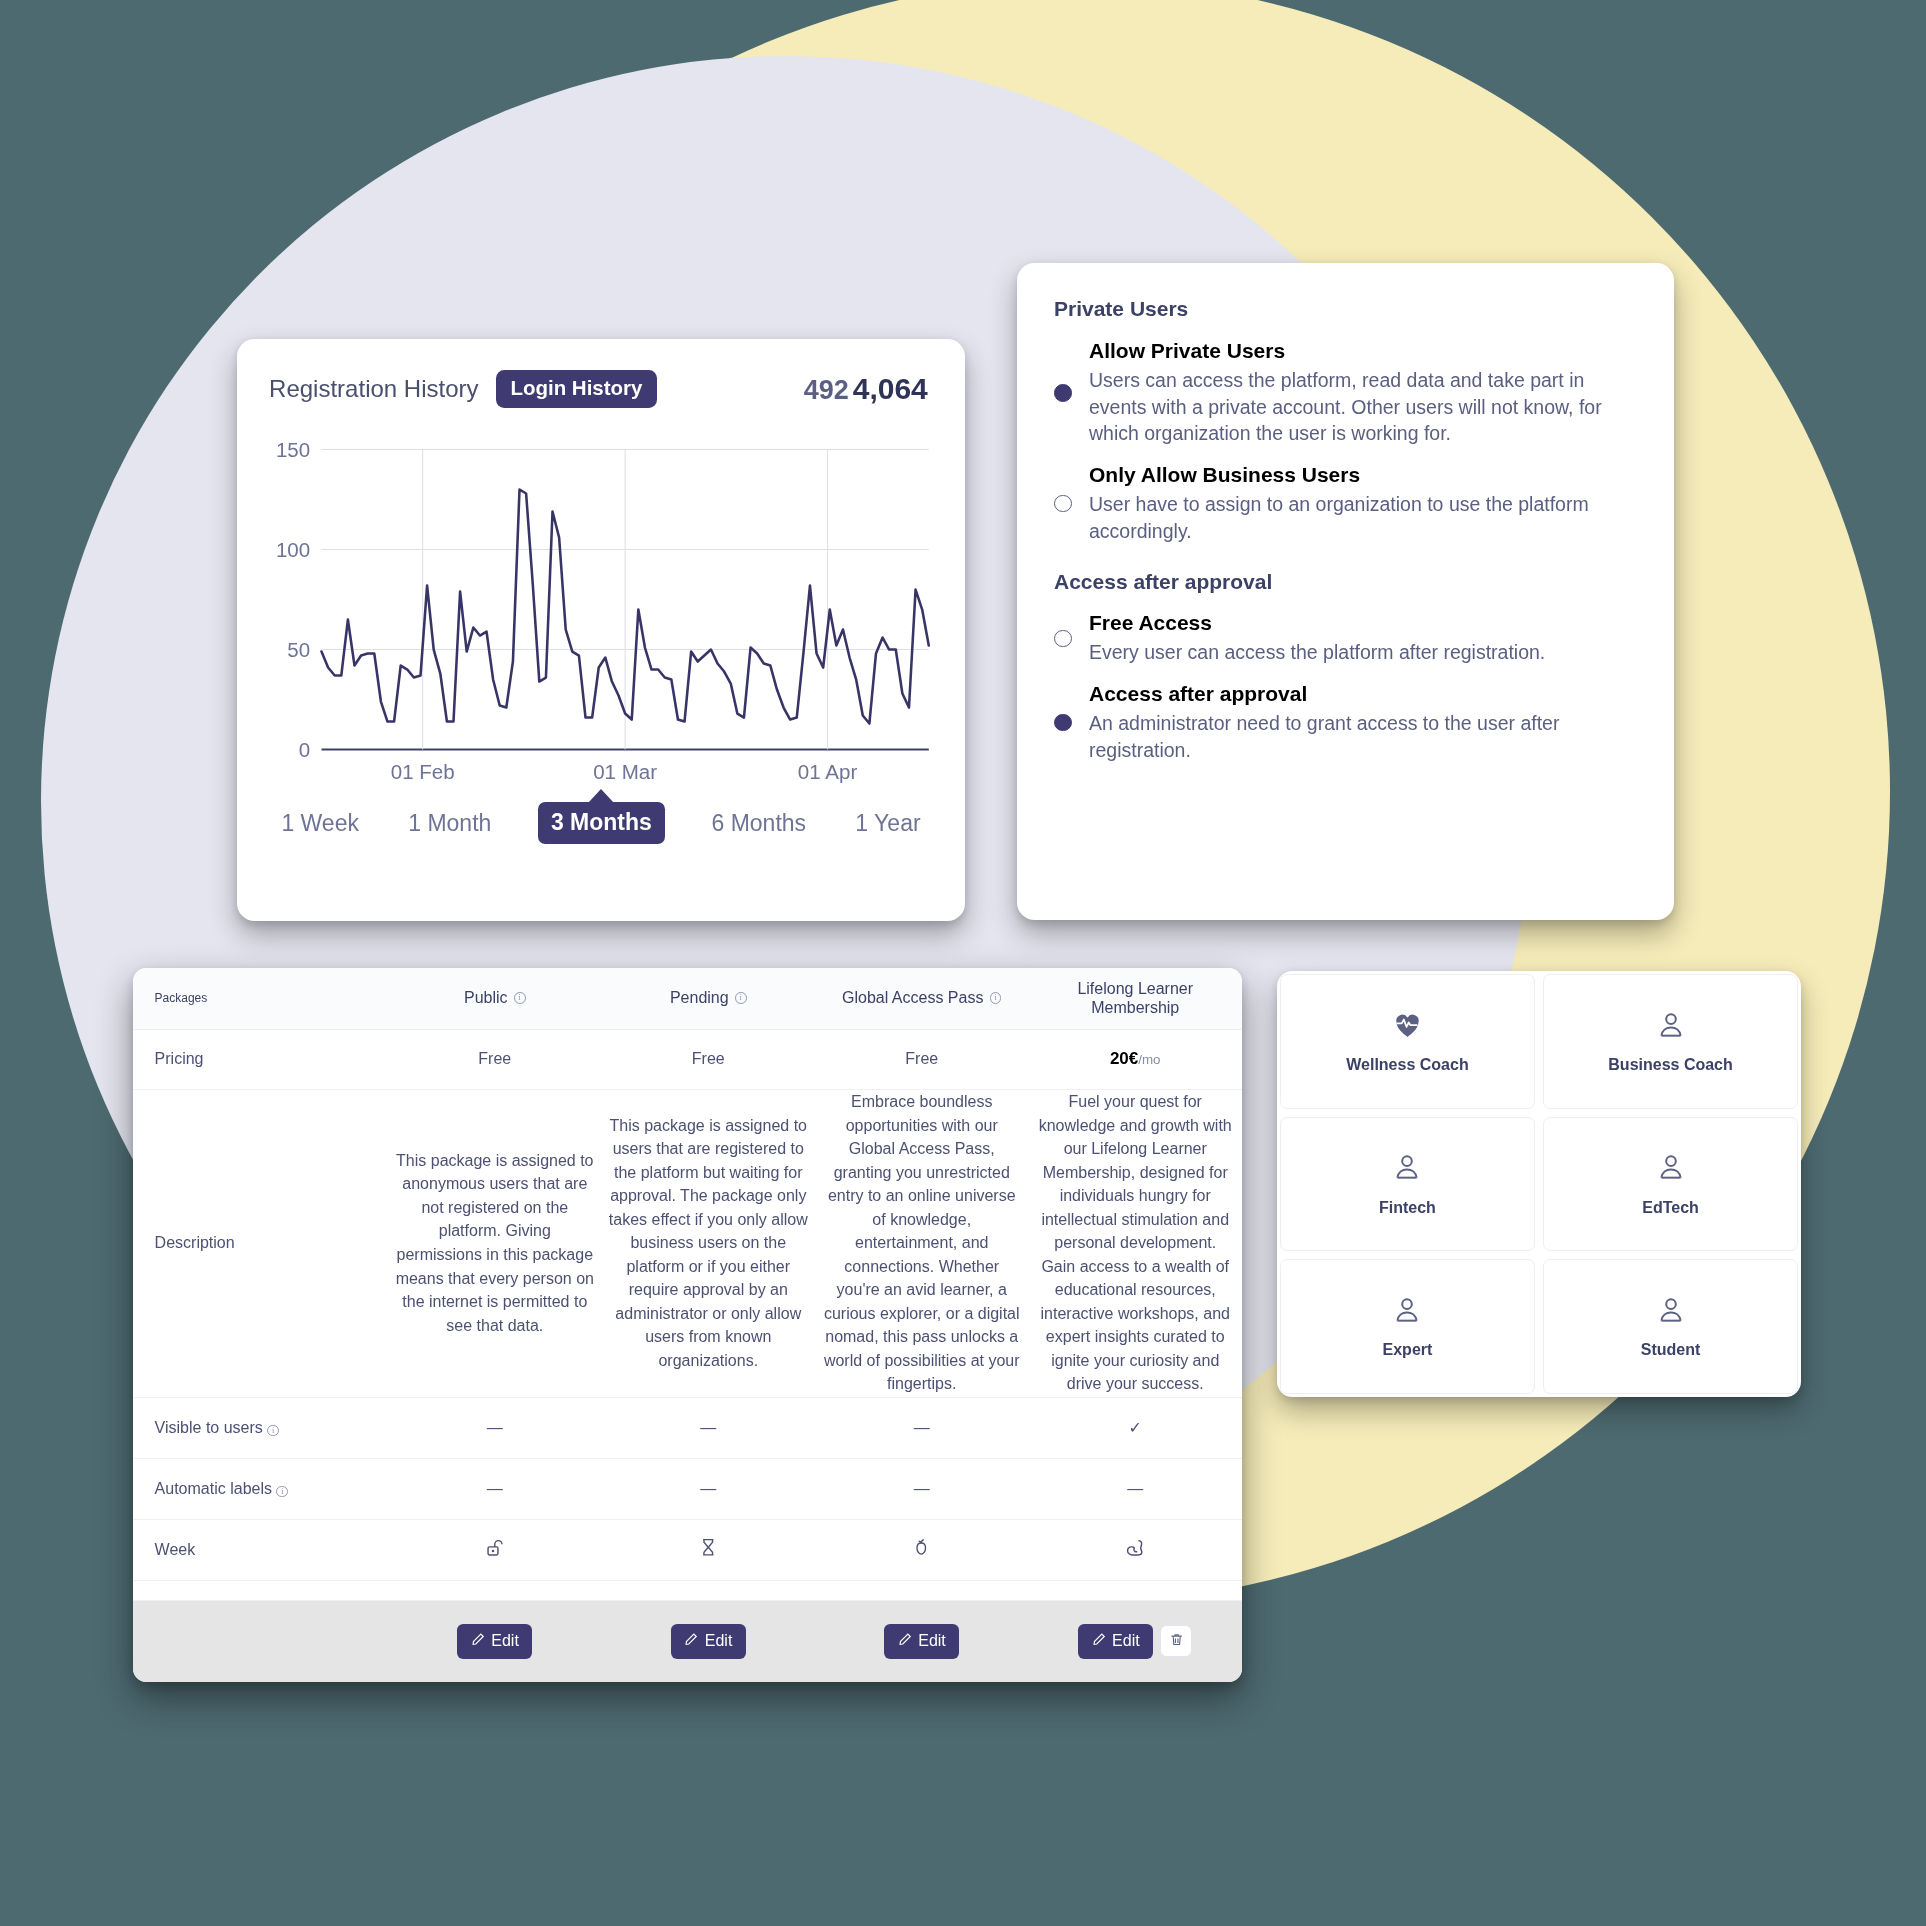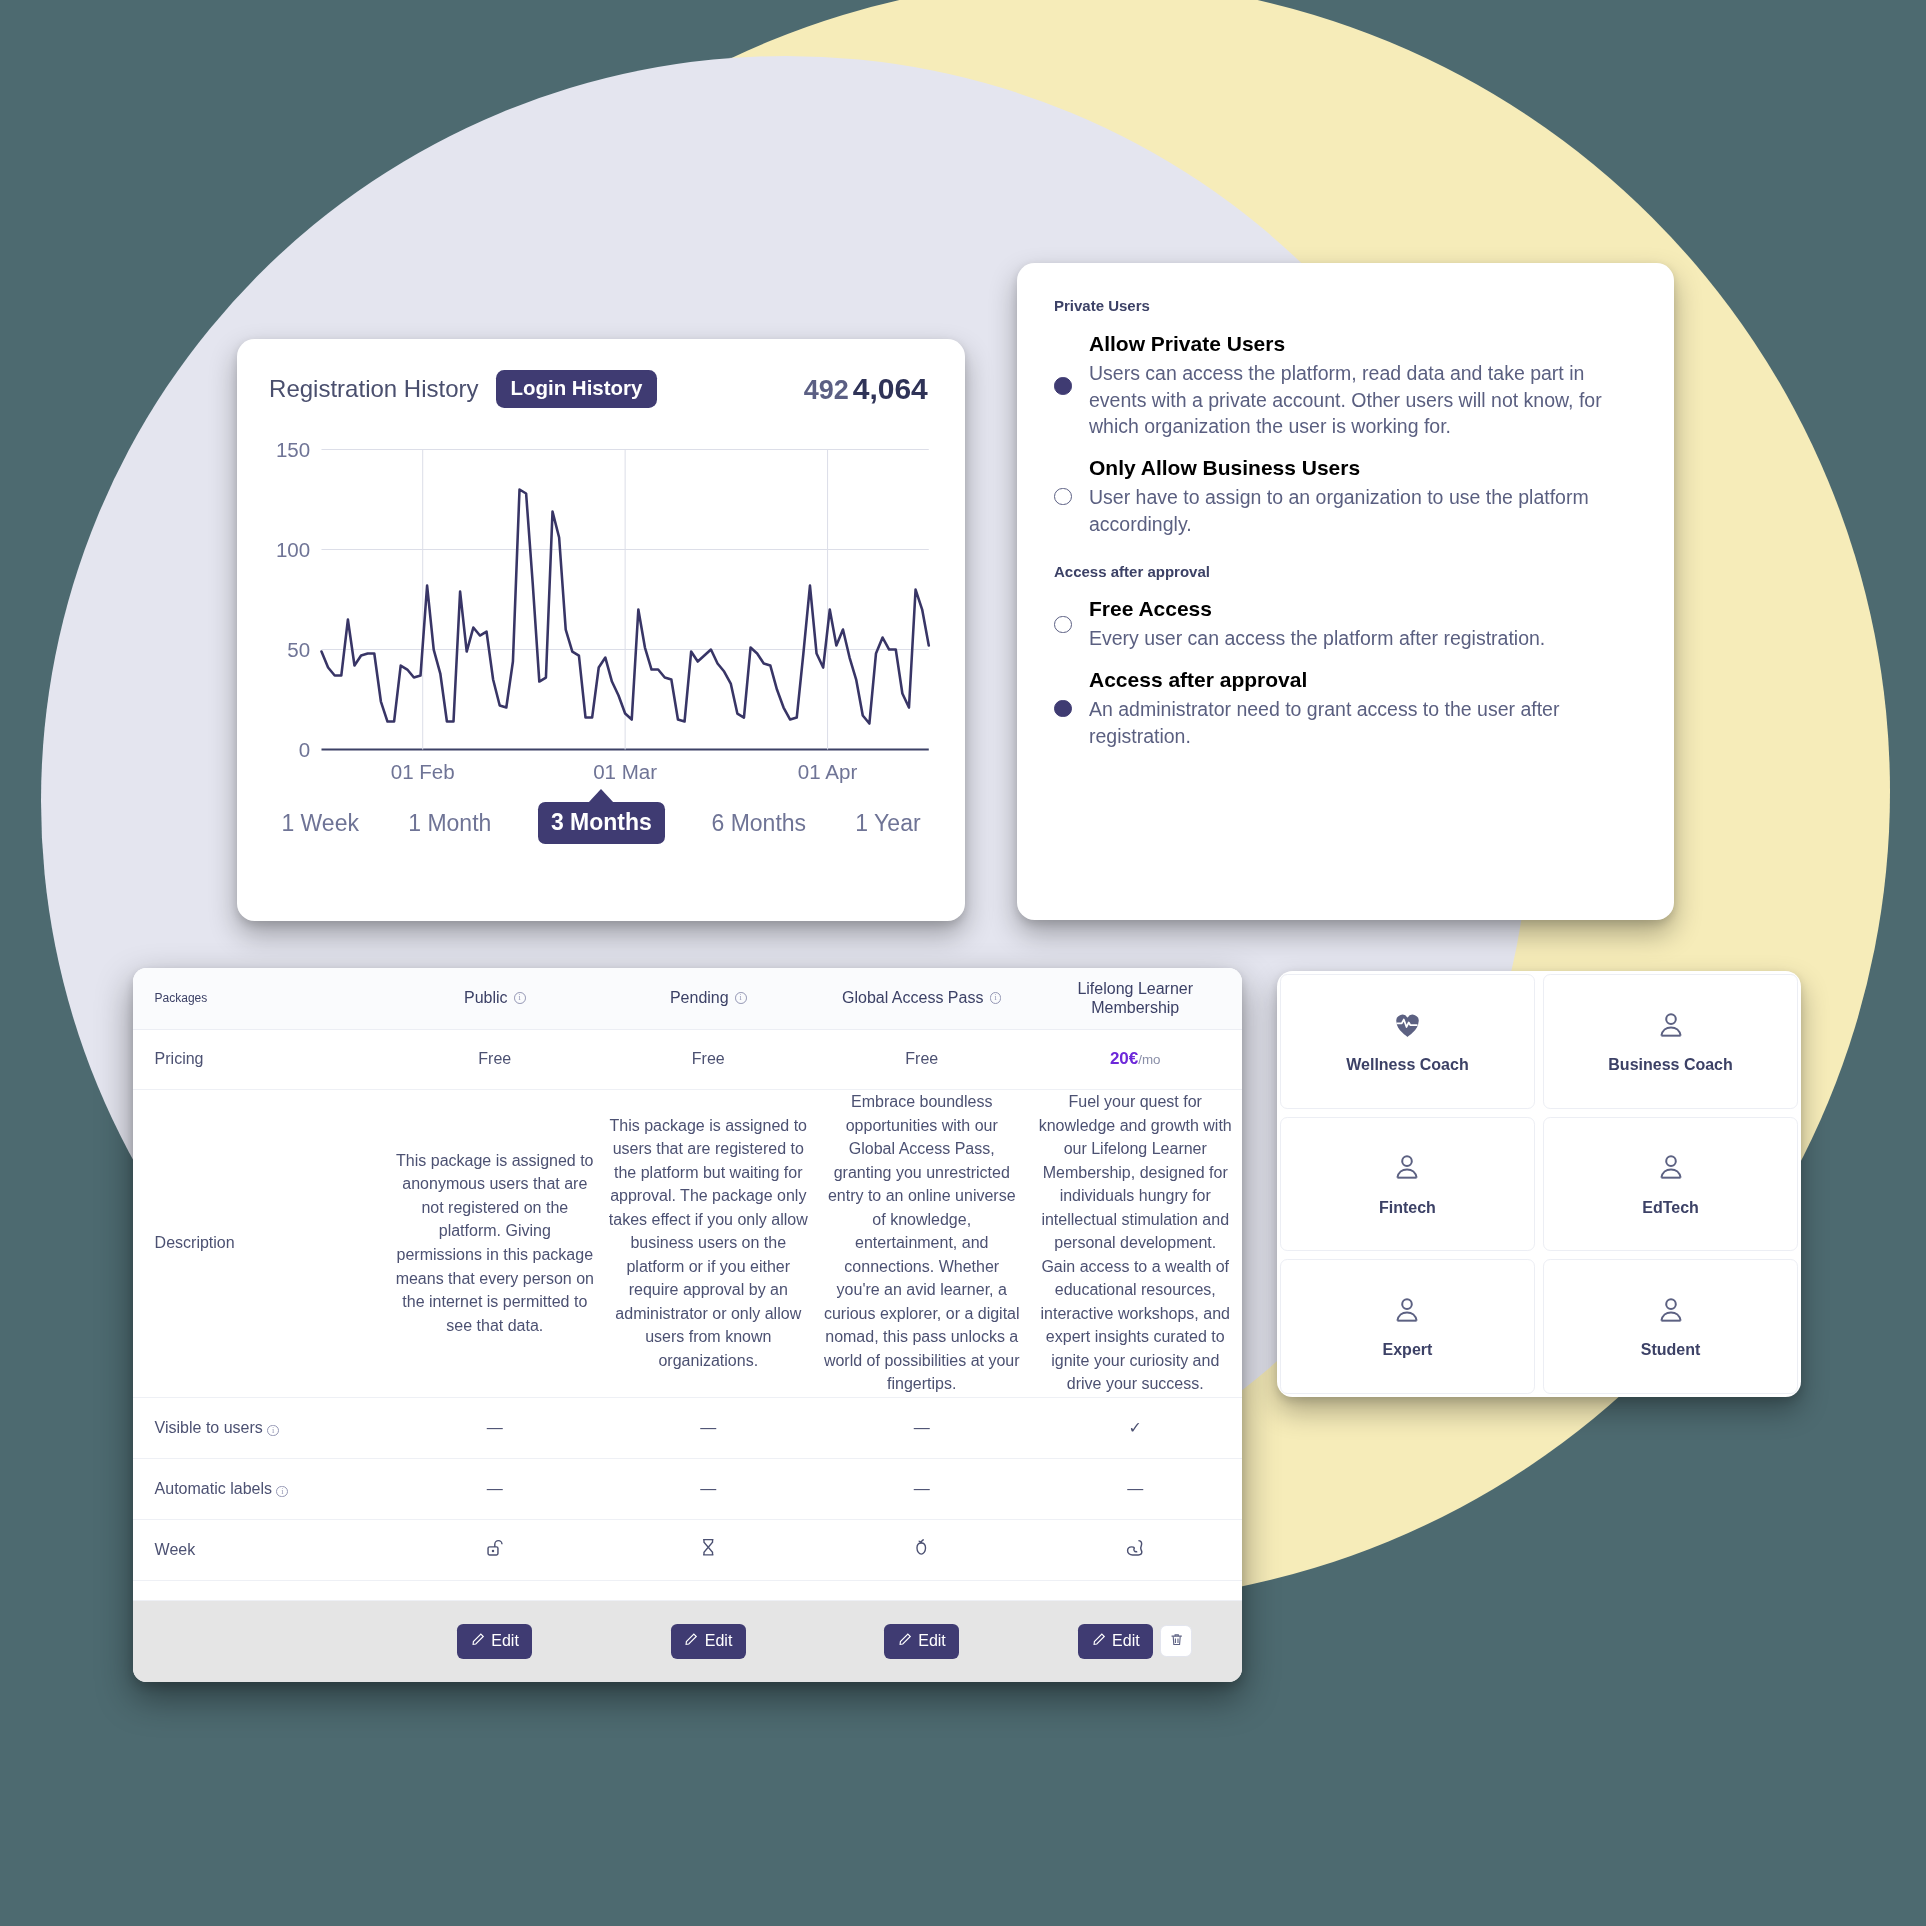--- a/index.html
+++ b/index.html
@@ -78,21 +78,21 @@
     border-left: 13.4px solid transparent; border-right: 13.4px solid transparent;
     border-bottom: 14.4px solid #3f3b72;
   }
 
   
   #settings-card {
     left: 1017px; top: 263px; width: 657px; height: 657px;
     padding: 34px 37px;
   }
   .section-title {
-    font-size: 15px; font-weight: 700; color: #3c4166; margin-bottom: 17.5px;
+    font-size: 21px; font-weight: 700; color: #3c4166; margin-bottom: 17.5px;
   }
   .radio-group { margin-bottom: 25px; }
   .radio-row { display: flex; align-items: center; gap: 17.5px; margin-bottom: 15.4px; }
   .radio-dot {
     flex: 0 0 auto; width: 17.5px; height: 17.5px; border-radius: 50%;
     border: 1.5px solid #5b5f83; background: transparent;
   }
   .radio-dot.checked { background: #3f3b72; border-color: #3f3b72; }
   .radio-body { flex: 1; }
   .radio-label {
@@ -126,21 +126,21 @@
     font-family: "Liberation Serif", serif;
   }
   .th-two-line { line-height: 1.22; display: block; }
   #packages-table tbody td {
     border-top: 1px solid #eef0f5; font-size: 16px;
   }
   #packages-table tbody td.rowhead {
     text-align: left; padding-left: 21.6px; color: #4c5172; font-size: 16px;
   }
   td.pricing-cell { height: 60px; }
-  .price-amt { font-weight: 700; color: #6d28d9; font-size: 17px; }
+  .price-amt { font-weight: 700; color: #000000; font-size: 17px; }
   .price-per { font-size: 13.4px; color: #8a8fa8; }
   td.desc-cell {
     height: 308px; font-size: 15px; line-height: 1.47; color: #5c6182;
     padding: 15.4px 13.4px; vertical-align: middle;
   }
   td.mark-cell { height: 61px; font-size: 16.4px; color: #8f94ad; }
   td.icon-cell { height: 61px; }
   .row-icon { display: inline-block; color: #4c5172; }
   .row-offer { height: 61px; }
   .offer-label { color: #3c4166; font-size: 16px; }

